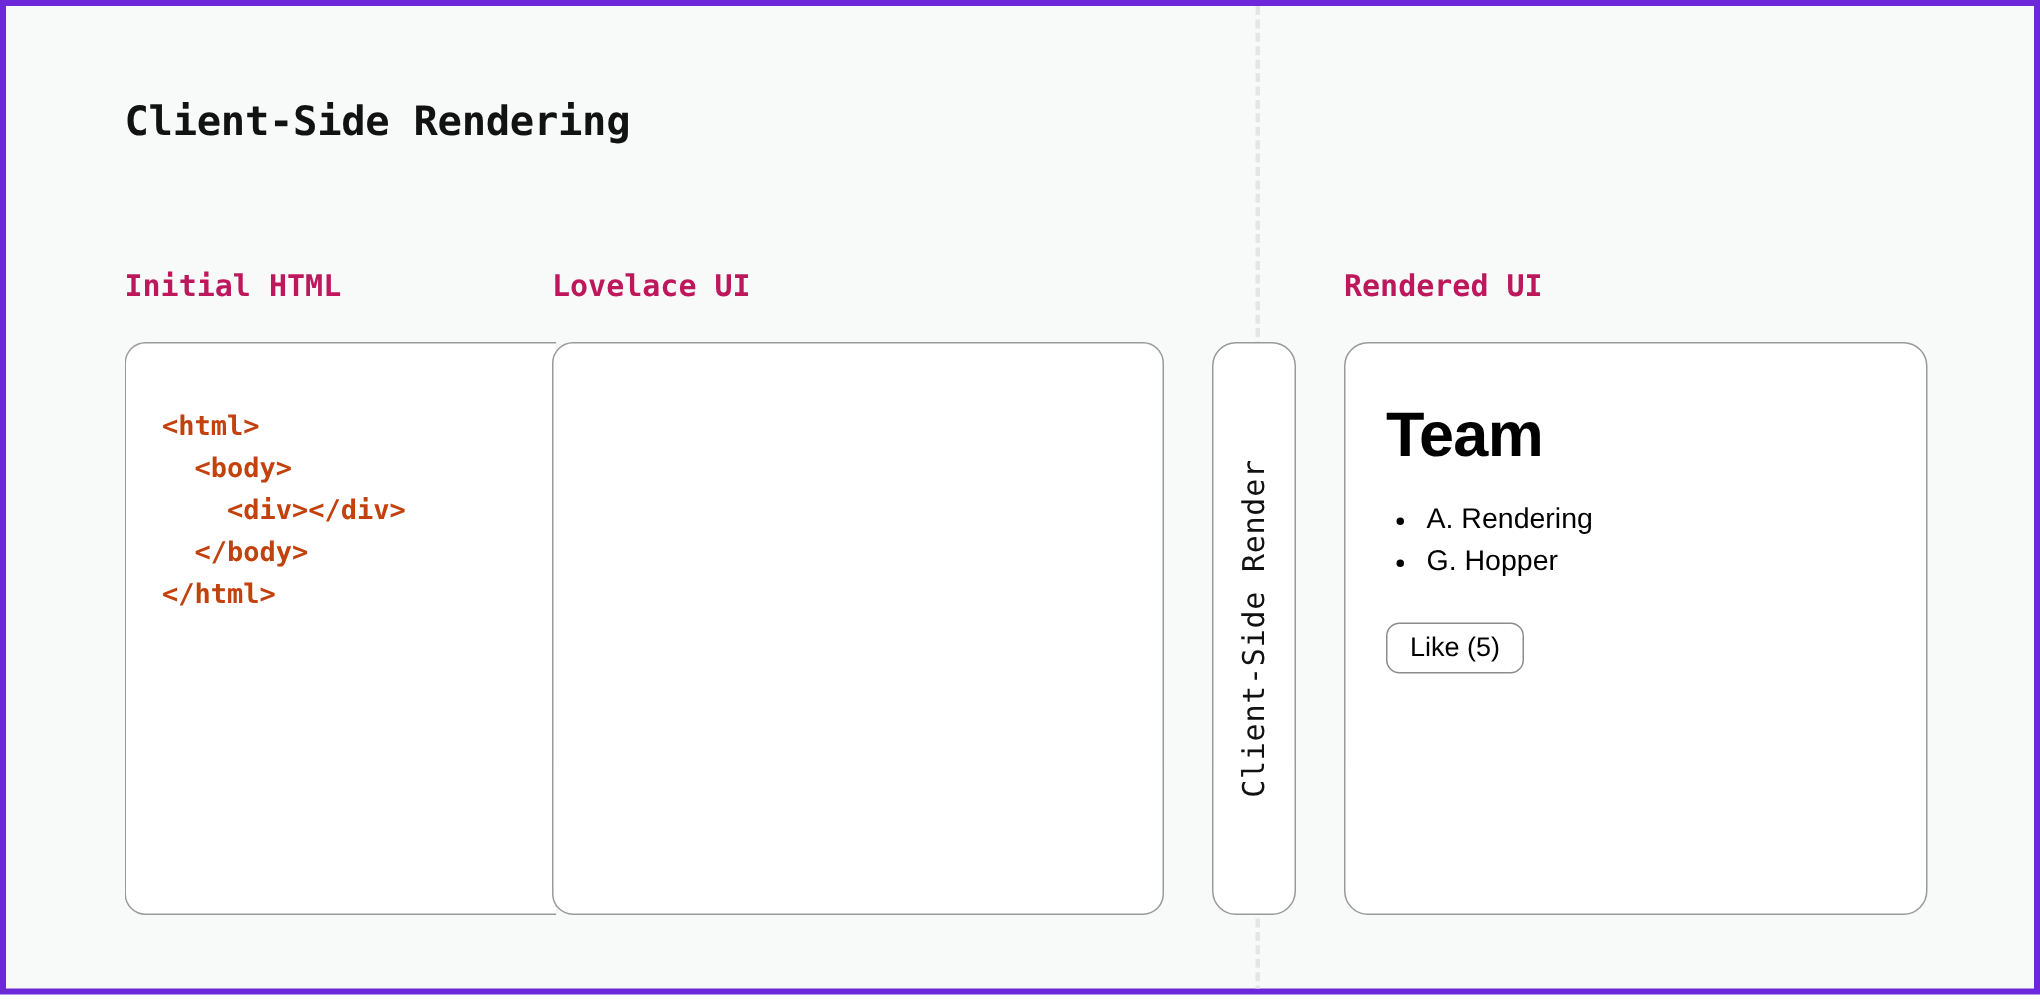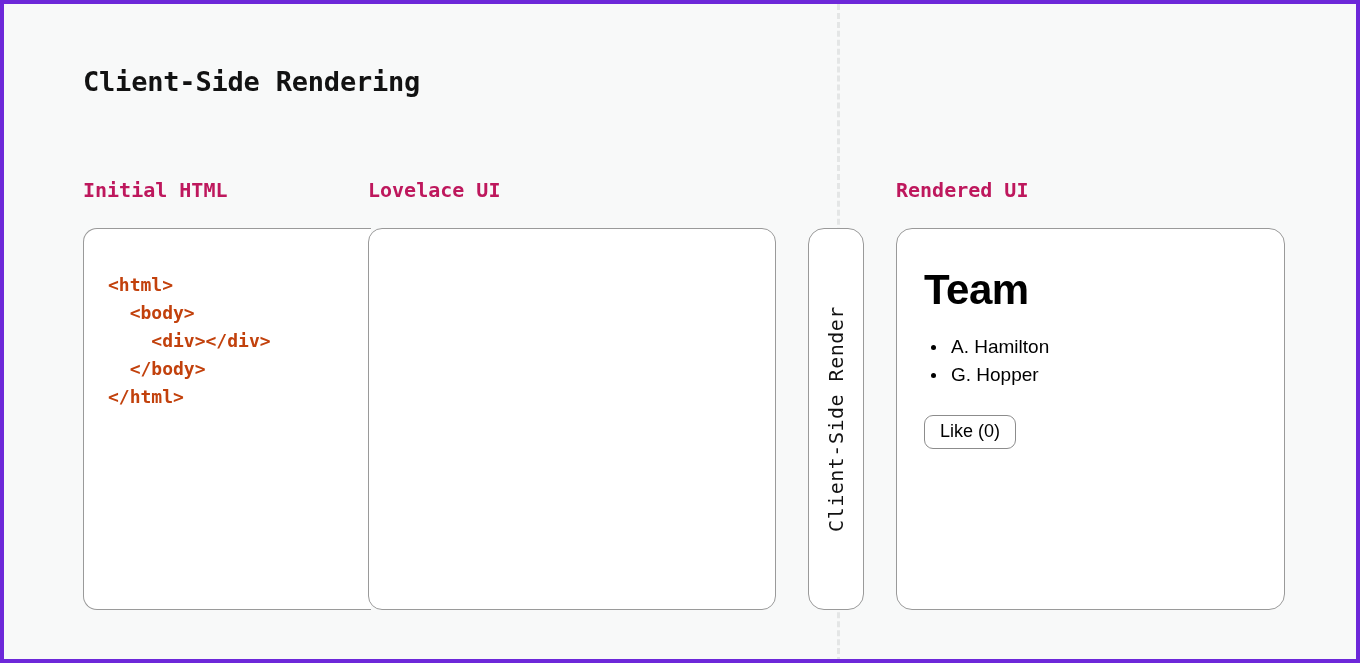--- a/index.html
+++ b/index.html
@@ -212,21 +212,21 @@
     <div class="vert-label-wrap">
       <span class="vert-label">Client-Side Render</span>
     </div>
   </div>
 
   <div class="panel panel-rendered">
     <div class="rendered-inner">
       <h1 class="team-title">Team</h1>
 
       <ul class="team-list">
-        <li>A. Hamilton</li>
+        <li>A. Rendering</li>
         <li>G. Hopper</li>
       </ul>
 
-      <button class="like-button">Like (0)</button>
+      <button class="like-button">Like (5)</button>
     </div>
   </div>
 
 </div>
 
 </body></html>

